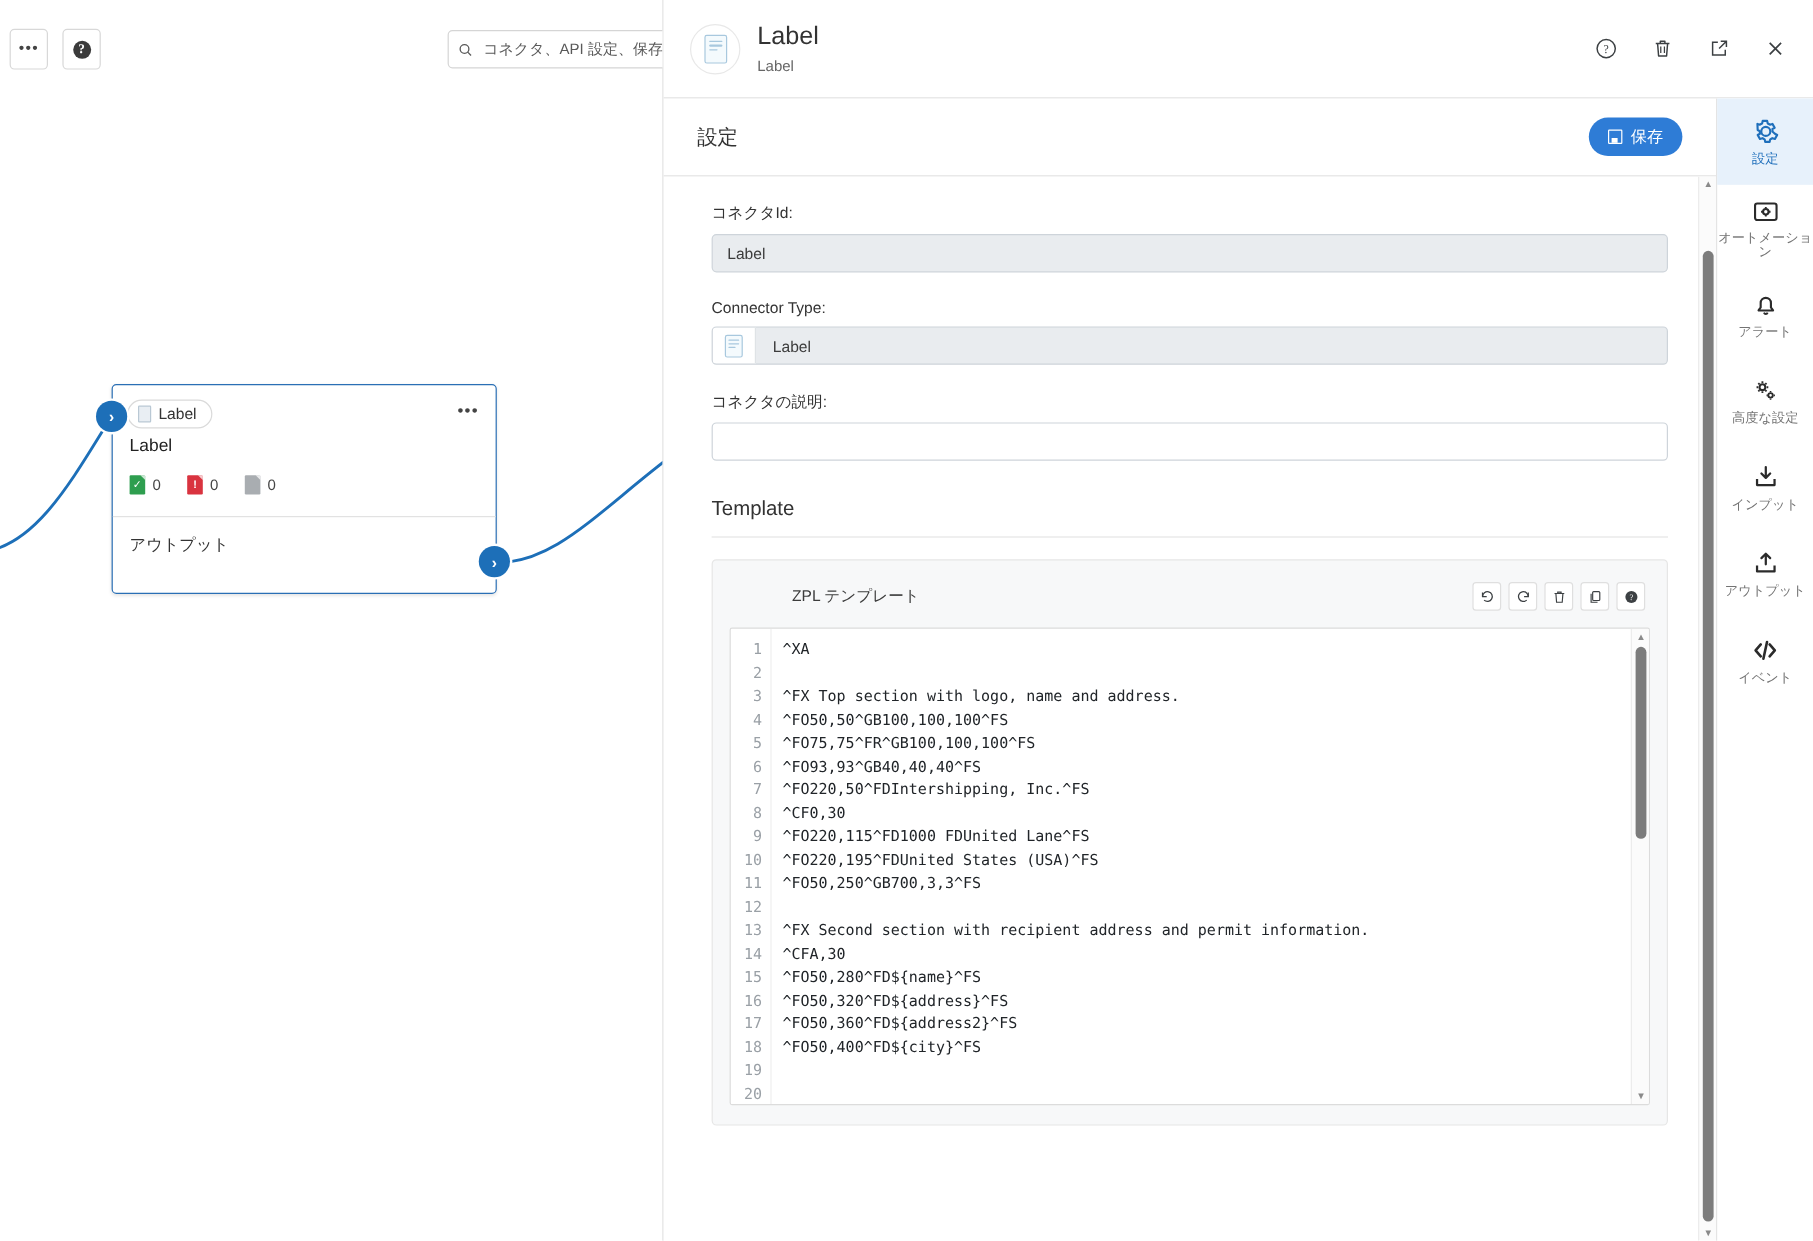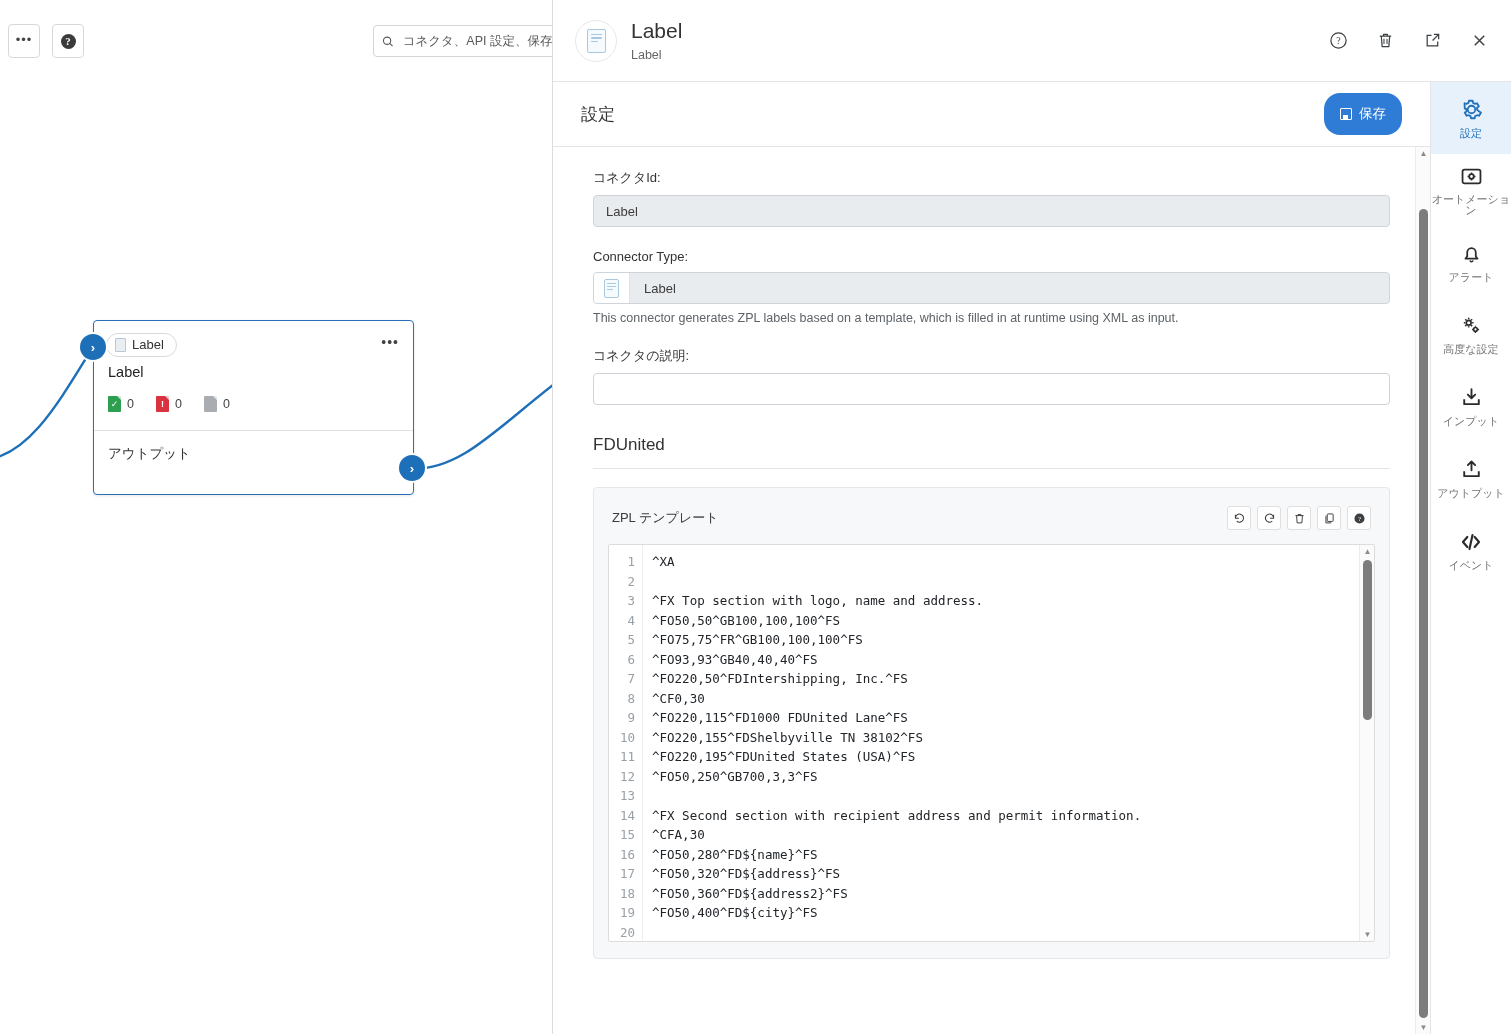--- a/index.html
+++ b/index.html
@@ -170,21 +170,21 @@
   #settings-bar {
     height: 65px; flex: none;
     display: flex; align-items: center;
     padding: 0 28px 0 28px;
     border-bottom: 1px solid #e4e4e4;
   }
   #settings-title { font-size: 17px; color: #333; }
   #save-btn {
     margin-left: auto;
     display: inline-flex; align-items: center; gap: 7px;
-    height: 42px; padding: 0 16px;
+    height: 32px; padding: 0 16px;
     background: #2e7cd6; color: #fff;
     border: none; border-radius: 16px;
     font-size: 13.5px; cursor: pointer;
     font-family: "Liberation Sans", sans-serif;
     text-align: right;
   }
   .save-ico {
     width: 12px; height: 12px;
     border: 1.6px solid #fff; border-radius: 1px;
     position: relative;
@@ -238,20 +238,21 @@
   #editor-card {
     background: #f7f8f9;
     border: 1px solid #e6e6e6;
     border-radius: 4px;
     padding: 18px 14px 16px 14px;
     position: relative;
   }
   #editor-bar {
     display: flex; align-items: center; margin-bottom: 14px;
     padding: 0 4px;
+    margin-left: 48px;
   }
   #editor-label { font-size: 13px; color: #3c3c3c; }
   #editor-tools { margin-left: auto; display: flex; gap: 6px; }
   .ed-btn {
     width: 24px; height: 24px;
     border: 1px solid #dfdfdf; border-radius: 3px;
     background: #fff;
     display: flex; align-items: center; justify-content: center;
     cursor: pointer;
   }
@@ -449,29 +450,28 @@
               <div class="combo-input">
                 <span class="combo-ico">
                   <span class="doc-glyph">
                       <i></i>
                       <i></i>
                       <i></i>
                     </span>
                 </span>
                 <span class="combo-text">Label</span>
               </div>
-              <div class="hint">This connector generates ZPL labels based on a template, which is filled in at runtime using XML as input.</div>
             </div>
 
             <div class="field">
               <div class="field-label">コネクタの説明:</div>
               <input class="text-input" type="text" placeholder="" style="">
             </div>
 
-            <div id="template-heading">FDUnited</div>
+            <div id="template-heading">Template</div>
             <div id="template-rule"></div>
 
             <div id="editor-card">
               <div id="editor-bar">
                 <div id="editor-label">ZPL テンプレート</div>
                 <div id="editor-tools">
                   <span class="ed-btn">
                     <svg width="13" height="13" viewBox="0 0 16 16">
                         <path d="M3 7.5a5 5 0 1 1 1.6 3.7" fill="none" stroke="#3c4043" stroke-width="1.3"></path>
                         <path d="M3 3.3v4.3h4.3" fill="none" stroke="#3c4043" stroke-width="1.3"></path>
@@ -530,21 +530,20 @@
                   <div id="code">
                       <div>^XA</div>
                       <div></div>
                       <div>^FX Top section with logo, name and address.</div>
                       <div>^FO50,50^GB100,100,100^FS</div>
                       <div>^FO75,75^FR^GB100,100,100^FS</div>
                       <div>^FO93,93^GB40,40,40^FS</div>
                       <div>^FO220,50^FDIntershipping, Inc.^FS</div>
                       <div>^CF0,30</div>
                       <div>^FO220,115^FD1000 FDUnited Lane^FS</div>
-                      <div>^FO220,155^FDShelbyville TN 38102^FS</div>
                       <div>^FO220,195^FDUnited States (USA)^FS</div>
                       <div>^FO50,250^GB700,3,3^FS</div>
                       <div></div>
                       <div>^FX Second section with recipient address and permit information.</div>
                       <div>^CFA,30</div>
                       <div>^FO50,280^FD${name}^FS</div>
                       <div>^FO50,320^FD${address}^FS</div>
                       <div>^FO50,360^FD${address2}^FS</div>
                       <div>^FO50,400^FD${city}^FS</div>
                     </div>

